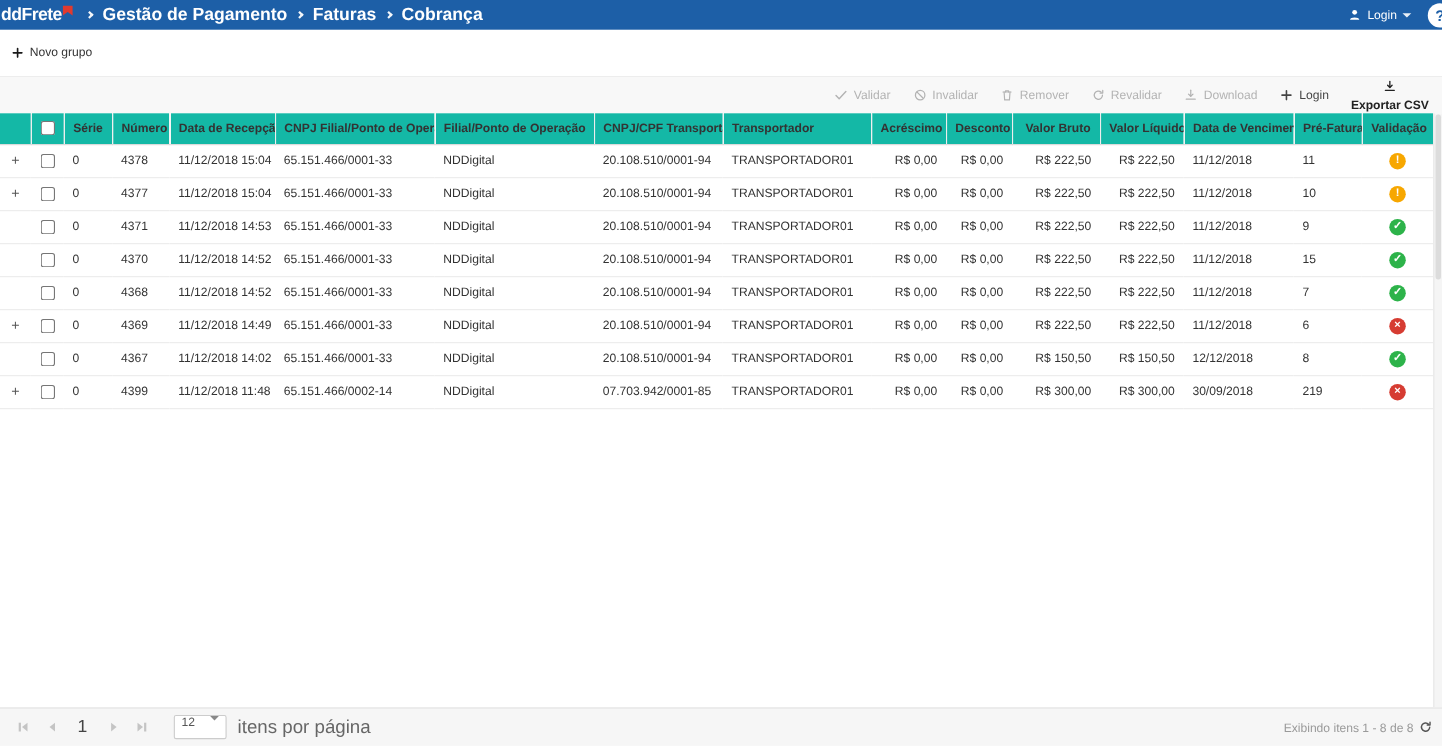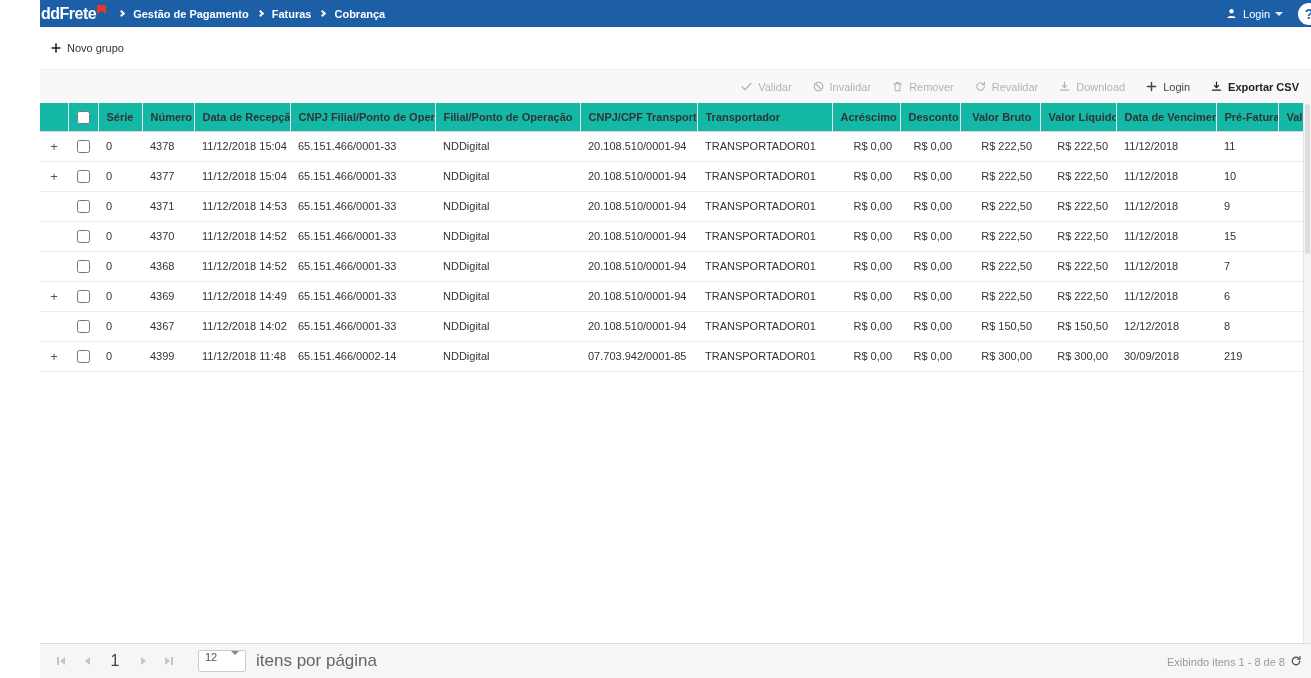--- a/index.html
+++ b/index.html
@@ -1,30 +1,30 @@
 <!DOCTYPE html>
 <html style="--topbar: #1d5fa7; --validation-ok: #2db34a; --validation-warning: #f7a700; --validation-error: #d63c32; --pager-accent: #3a6ea8; --logo-flag: #e03a2f;"><head>
 <meta charset="utf-8">
 <style>
   * { box-sizing: border-box; }
   html,body { margin:0; padding:0; background:#e9e9e9; }
   .app {
     width:1311px; height:678px; display:flex; flex-direction:column;
     font-family:"Liberation Sans", sans-serif; background:#fff; overflow:hidden;
-    position:relative; margin:0;padding-left:40px;
+    position:relative; margin:0;
   }
 
   
   .topbar { flex:0 0 27px; background:var(--topbar,#1d5fa7); color:#fff; display:flex; align-items:center; padding:0 10px 0 6px; position:relative; z-index:5; }
   .logo { display:flex; align-items:flex-start; margin-left:-5px; cursor:pointer; }
   .logo-text { font-size:16px; font-weight:bold; line-height:24px; letter-spacing:-0.5px; }
   .logo-flag { margin-left:1px; margin-top:3px; }
   .breadcrumb { display:flex; align-items:center; margin-left:12px; gap:9px; }
   .crumb-sep { width:5px; height:5px; border-top:2px solid #fff; border-right:2px solid #fff; transform:rotate(45deg); opacity:.95; flex:0 0 auto; }
-  .crumb { font-size:11px; font-weight:bold; color:#fff; text-decoration:none; white-space:nowrap; }
+  .crumb { font-size:16px; font-weight:bold; color:#fff; text-decoration:none; white-space:nowrap; }
   .topbar-right { margin-left:auto; display:flex; align-items:center; padding-right:18px; }
   .login { display:flex; align-items:center; gap:5px; font-size:11px; cursor:pointer; }
   .chev-down { width:0; height:0; border-left:4px solid transparent; border-right:4px solid transparent; border-top:4px solid #fff; margin-top:1px; opacity:.9; }
   .help-circle { position:absolute; right:-9px; top:3px; width:22px; height:22px; border-radius:50%; background:#fff; color:var(--topbar,#1d5fa7); font-weight:bold; font-size:14px; display:flex; align-items:center; justify-content:center; cursor:pointer; }
   .help-circle::before { content:"?"; }
 
   
   .filter-bar { flex:0 0 27px; background:#f4f4f4; border-bottom:1px solid #e2e2e2; display:flex; align-items:center; padding:0 10px; }
   .filter-title { font-size:12px; color:#444; }
   .filter-actions { margin-left:auto; display:flex; gap:18px; }
@@ -33,21 +33,21 @@
   
   .group-area { flex:0 0 42px; background:#fff; display:flex; align-items:center; padding:0 10px; }
   .new-group { display:flex; align-items:center; gap:5px; background:none; border:none; font:inherit; font-size:11px; color:#333; cursor:pointer; padding:0; }
   .new-group .tb-ic { color:#1a1a1a; display:flex; }
 
   
   .content { flex:1 1 auto; position:relative; background:#fff; overflow:hidden; }
   .grid-toolbar { height:34px; background:#f8f8f8; border-top:1px solid #ededed; display:flex; align-items:center; justify-content:flex-end; gap:20px; padding:0 12px; }
   .tb-btn { display:flex; align-items:center; gap:5px; background:none; border:none; font:inherit; font-size:11px; color:#444; cursor:pointer; padding:0; white-space:nowrap; }
   .tb-btn.disabled { color:#b3b3b3; cursor:default; }
-  .tb-btn.strong { color:#222; font-weight:bold; }
+  .tb-btn.strong { color:#222; font-weight:bold;flex-direction:column; }
   .tb-ic { display:flex; }
 
   table.grid { width:1303px; border-collapse:collapse; table-layout:fixed; }
   thead th { height:28px; font-size:11px; font-weight:bold; color:#333; text-align:left; padding:0 8px; border-bottom:1px solid #d8d8d8; border-right:1px solid #ededed; background:#14b8a6; white-space:nowrap; overflow:hidden; }
   thead th:last-child { border-right:none; }
   thead th.num, td.num { text-align:right; }
   tbody td { height:30px; font-size:11px; color:#333; padding:0 8px; border-bottom:1px solid #ececec; white-space:nowrap; overflow:hidden; background:#fff; }
   th.c-expand, td.c-expand, th.c-check, td.c-check { padding:0; text-align:center; }
   .expand { color:#555; font-size:13px; cursor:pointer; line-height:1; }
   input[type="checkbox"] { width:13px; height:13px; margin:0; vertical-align:middle; }

